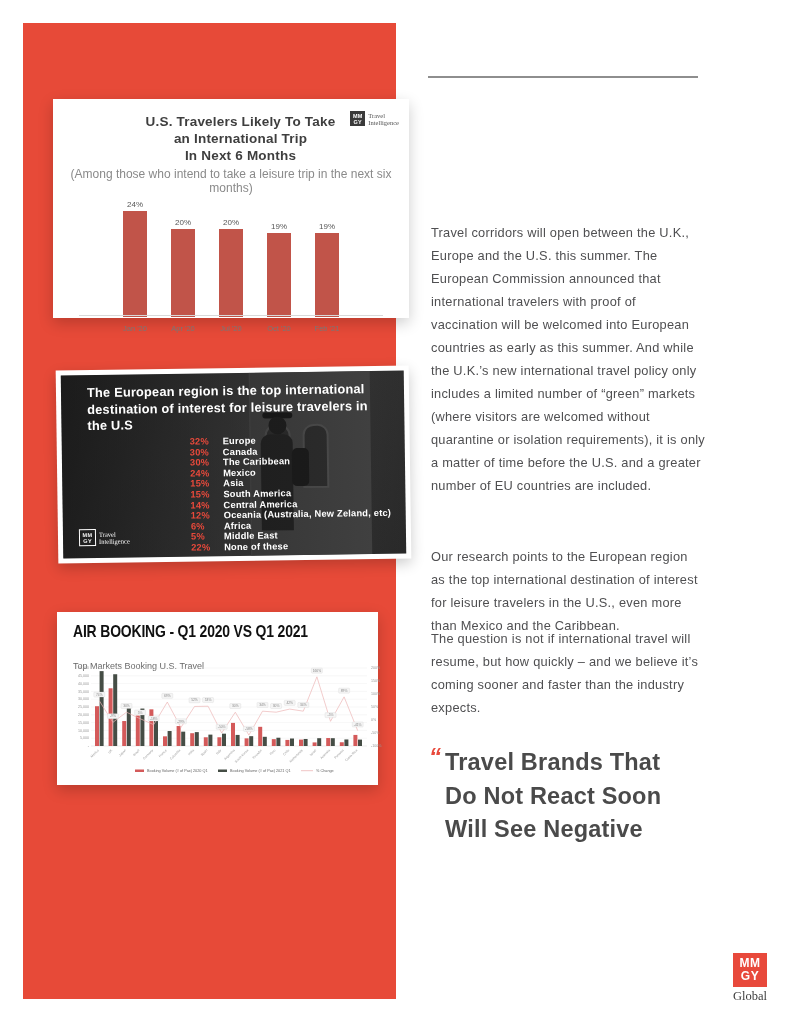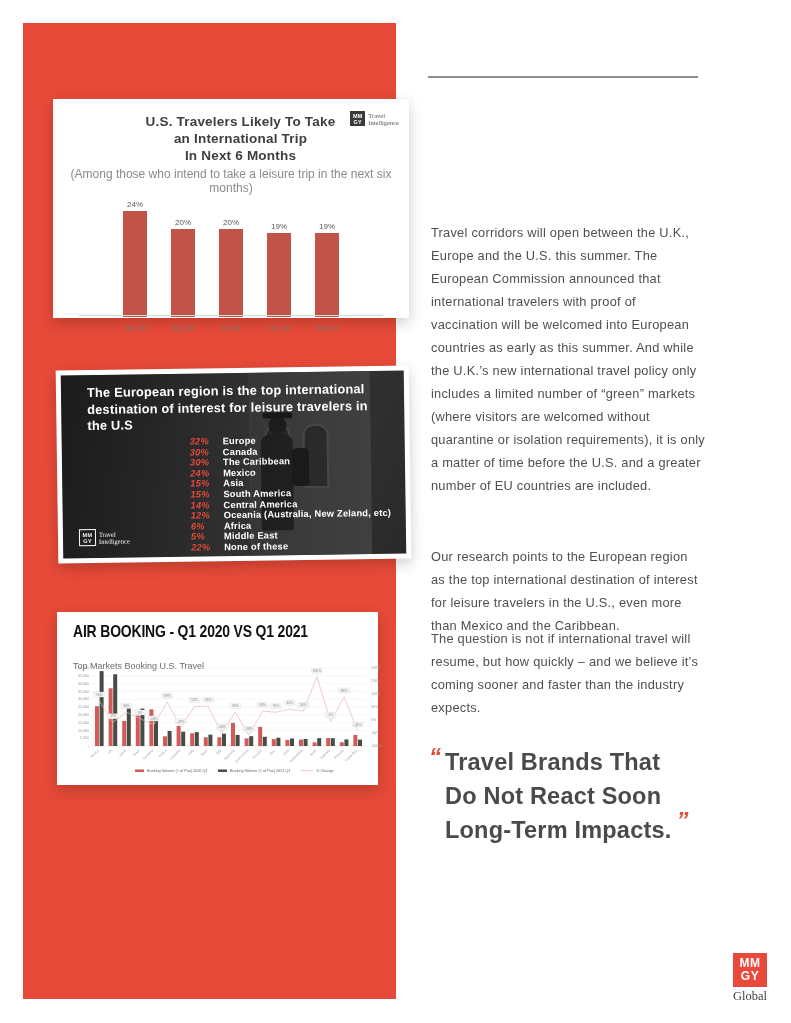--- a/index.html
+++ b/index.html
@@ -16,36 +16,36 @@
   .mini-sq{width:15px;height:15px;background:#3a3a3a;color:#fff;font-weight:bold;font-size:5.5px;
            line-height:6px;display:flex;flex-direction:column;align-items:center;justify-content:center;letter-spacing:.3px;}
   .logo-words{font-family:"Liberation Serif",serif;font-size:6.5px;line-height:7px;color:#555;}
   .c1-title{margin-top:14px;text-align:center;font-weight:bold;font-size:13.5px;line-height:17px;color:#3E3E3E;letter-spacing:.2px;padding-left:19px;}
   .c1-sub{margin-top:3px;text-align:center;font-size:12px;color:#8a8a8a;}
   .c1-plot{position:relative;display:flex;justify-content:center;gap:24px;height:137px;margin-top:4px;}
   .baseline{position:absolute;left:26px;right:26px;bottom:20px;height:1px;background:#d9d9d9;}
   .bar-col{display:flex;flex-direction:column;align-items:center;justify-content:flex-end;width:24px;}
   .bar-val{font-size:8px;color:#555;margin-bottom:2px;}
   .bar{width:24px;}
-  .bar-cat{font-size:7.5px;color:#777;margin-top:7px;height:12px;white-space:nowrap;font-family:Liberation Serif, serif;}
+  .bar-cat{font-size:7.5px;color:#777;margin-top:7px;height:12px;white-space:nowrap;}
 
   
   .card2{left:57px;top:368px;width:353px;height:193px;padding:0;transform:rotate(-0.8deg);}
   .c2-inner{position:absolute;inset:5px;background:linear-gradient(105deg,#2e2e2e 0%,#3d3d3d 30%,#474747 55%,#2f2f2f 100%);overflow:hidden;}
   .c2-bldg{position:absolute;right:34px;top:0;width:120px;height:100%;background:#4e4e4e;border-left:1px solid #5a5a5a;}
   .c2-arch{position:absolute;top:52px;width:22px;height:60px;border-radius:11px 11px 0 0;background:#353535;border:2px solid #5e5e5e;}
   .c2-overlay{position:absolute;inset:0;background:linear-gradient(90deg,rgba(15,15,15,.60),rgba(15,15,15,.18));}
   .c2-head{position:absolute;right:118px;top:44px;width:18px;height:18px;border-radius:50%;background:#232323;}
   .c2-hat{position:absolute;right:112px;top:40px;width:30px;height:6px;border-radius:3px;background:#1b1b1b;}
   .c2-body{position:absolute;right:112px;top:62px;width:32px;height:96px;border-radius:9px 9px 0 0;background:#282828;}
   .c2-pack{position:absolute;right:96px;top:76px;width:17px;height:38px;border-radius:5px;background:#1f1f1f;}
   .c2-title{position:absolute;left:26px;top:10px;width:300px;color:#fff;font-weight:bold;font-size:12.8px;line-height:16.5px;letter-spacing:.2px;}
   .c2-list{position:absolute;left:128px;top:63px;}
   .c2-row{display:flex;line-height:10.6px;font-size:9.3px;font-weight:bold;letter-spacing:.2px;}
-  .c2-pct{width:33px;color:#E8493B;font-style:italic;}
+  .c2-pct{width:33px;color:#E8493B;}
   .c2-lbl{color:#fff;white-space:nowrap;}
   .c2-logo{position:absolute;left:16px;bottom:12px;display:flex;gap:3px;align-items:center;}
   .c2-logo .mini-sq{background:transparent;border:1px solid #fff;}
   .c2-logo .logo-words{color:#fff;}
 
   
   .card3{left:57px;top:612px;width:321px;height:173px;}
   .c3-title{position:absolute;left:16px;top:10px;font-weight:bold;font-size:17px;color:#101010;
             transform:scaleX(.82);transform-origin:left;letter-spacing:-.2px;white-space:nowrap;}
   .c3-sub{position:absolute;left:16px;top:33px;font-size:9px;color:#666;margin-top:16px;}
@@ -338,21 +338,21 @@
 
   <p class="body-p p2">Travel corridors will open between the U.K., Europe and the U.S. this summer. The European Commission announced that international travelers with proof of vaccination will be welcomed into European countries as early as this summer. And while the U.K.’s new international travel policy only includes a limited number of “green” markets (where visitors are welcomed without quarantine or isolation requirements), it is only a matter of time before the U.S. and a greater number of EU countries are included.</p>
   <p class="body-p p3">Our research points to the European region as the top international destination of interest for leisure travelers in the U.S., even more than Mexico and the Caribbean.</p>
   <p class="body-p p4">The question is not if international travel will resume, but how quickly – and we believe it’s coming sooner and faster than the industry expects.</p>
 
   <div class="pullquote">
     <span class="qmark q-open">“</span>
     <div id="quoteLines">
         <div class="q-line">Travel Brands That</div>
         <div class="q-line">Do Not React Soon</div>
-        <div class="q-line">Long-Term Impacts.<span class="qmark q-close">”</span></div>
+        <div class="q-line">Will See Negative</div>
       </div>
   </div>
 
   <div class="global-logo">
     <div class="global-sq">
       <span>MM</span>
       <span>GY</span>
     </div>
     <div class="global-word">Global</div>
   </div>

